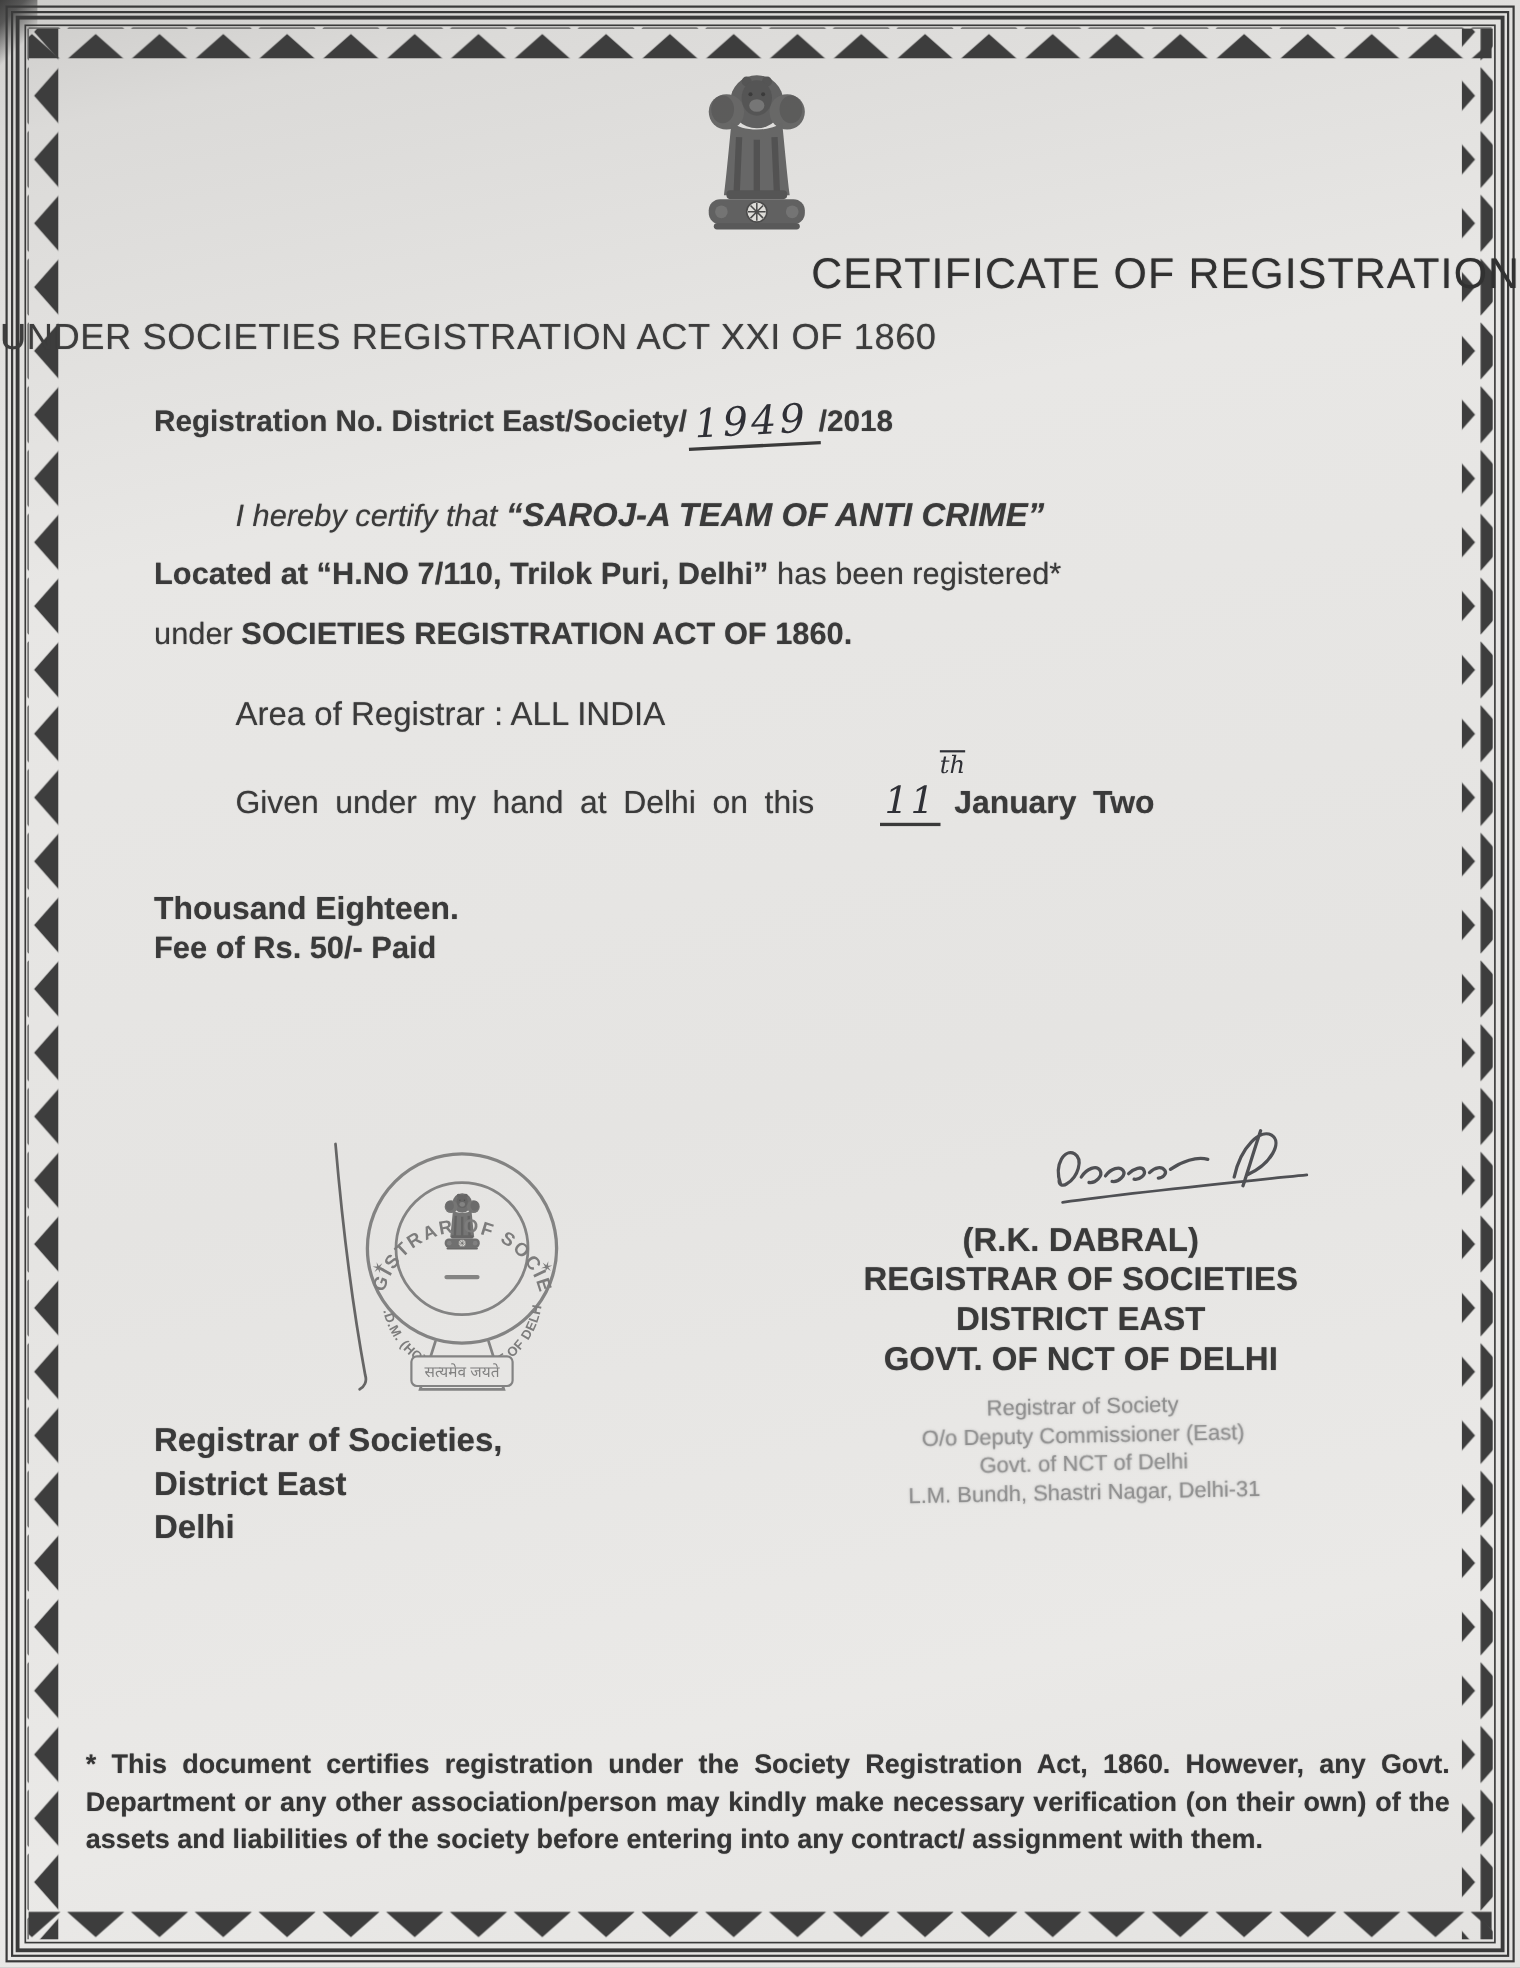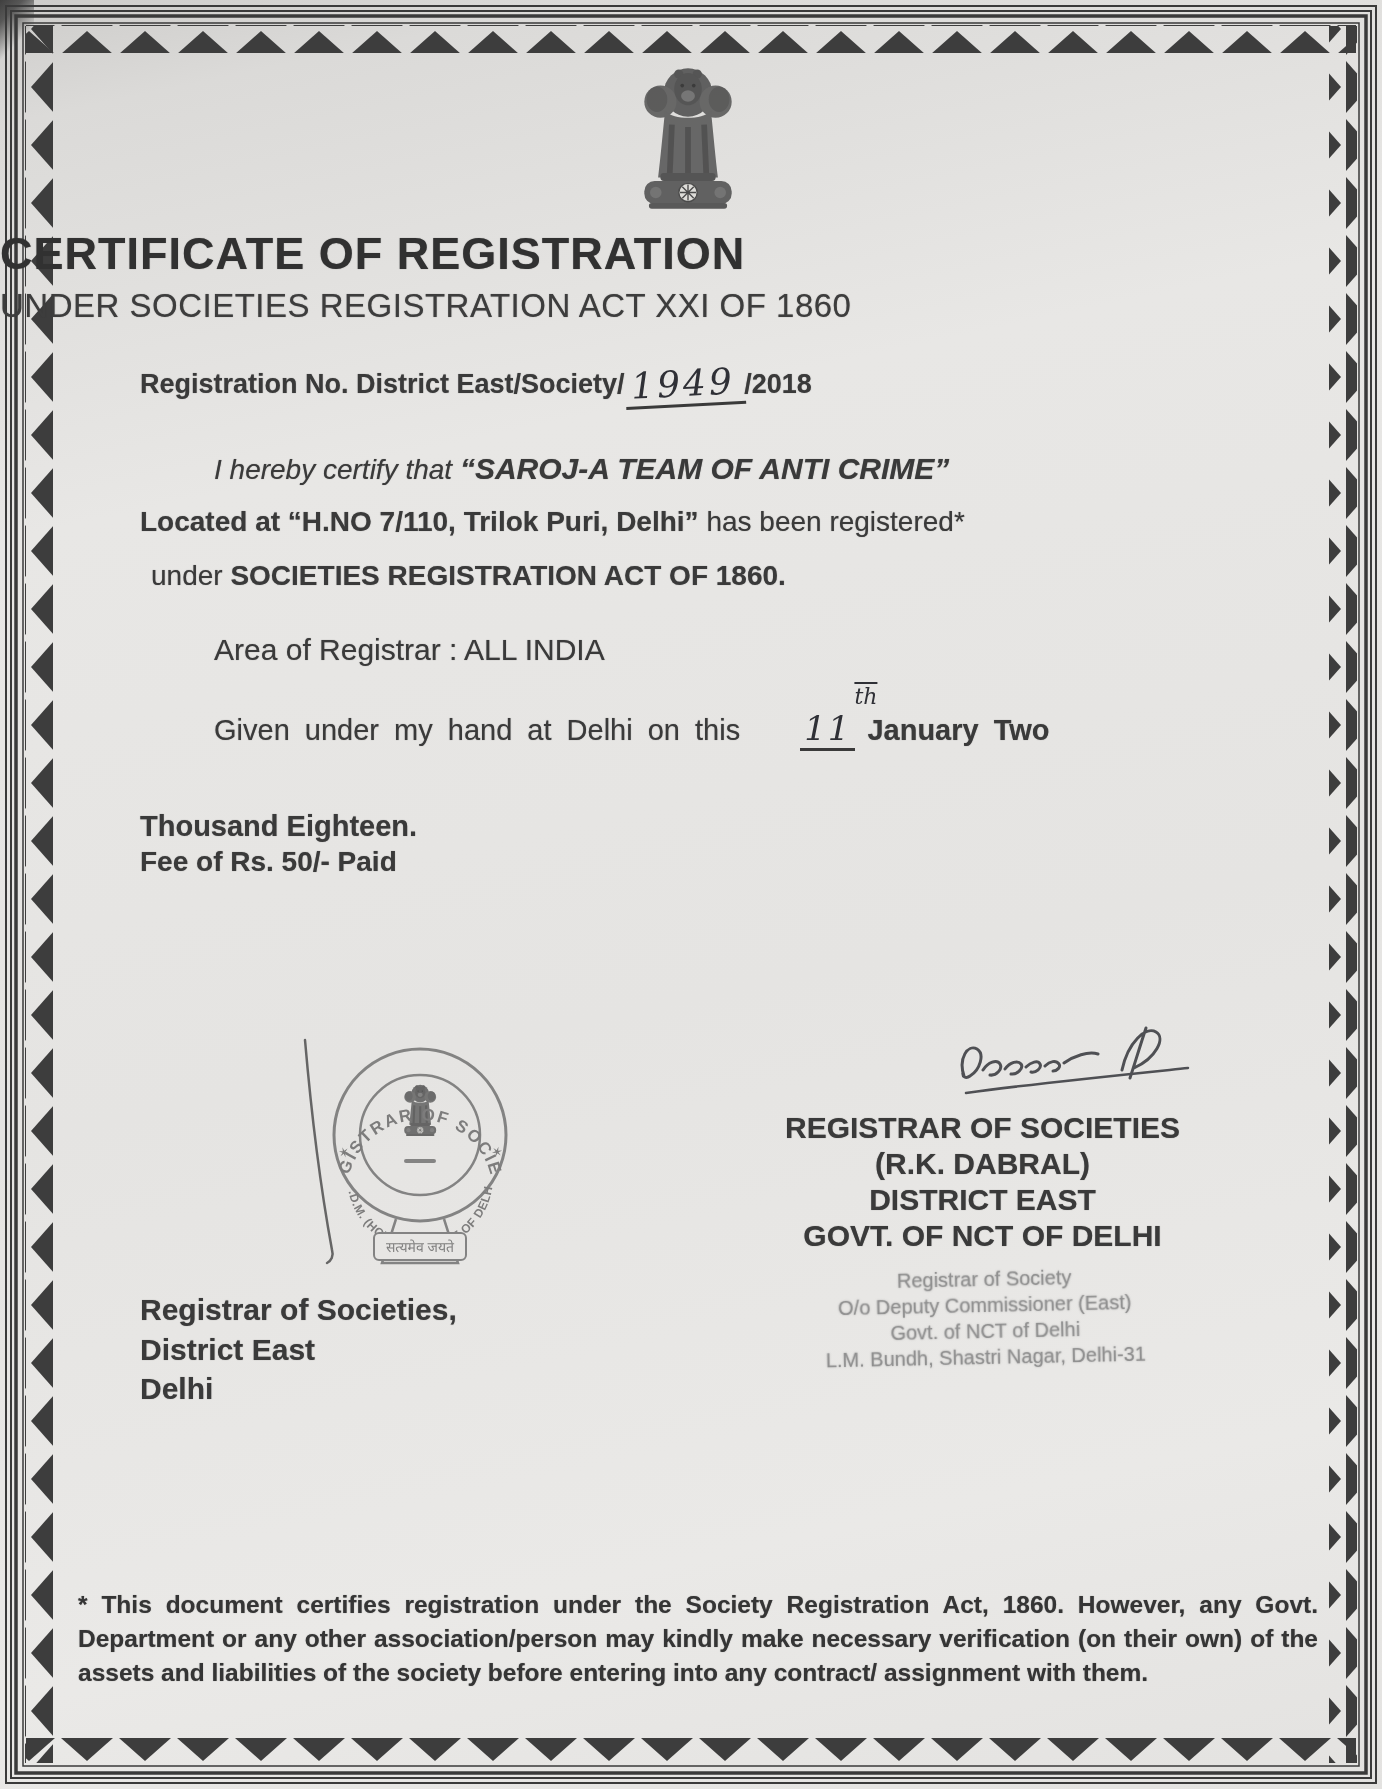--- a/index.html
+++ b/index.html
@@ -8,21 +8,21 @@
     background:linear-gradient(168deg,#cdccca 0%,#dbdad8 6%,#e8e7e5 26%,#e5e4e2 55%,#eae9e7 82%,#e3e2e0 100%);
     font-family:"Liberation Sans",sans-serif;color:#3a3a3a;
   }
   .corner-shade{position:absolute;left:0;top:0;width:34px;height:70px;
     background:linear-gradient(135deg,#1c1c1c 0%,#3a3a3a 22%,rgba(60,60,60,0) 58%);
     opacity:.8;}
   .overlay{position:absolute;left:0;top:0;z-index:1;pointer-events:none;}
   .txt{position:absolute;z-index:2;white-space:nowrap;}
   .ink{color:#3a3a3a;text-shadow:0 0 1px rgba(55,55,55,.55);}
   .b{font-weight:bold;}
-  .title{width:100%;text-align:left;font-size:45px;font-weight:bold;letter-spacing:1px;color:#313131;}
+  .title{width:100%;text-align:right;font-size:39px;font-weight:normal;letter-spacing:1px;color:#313131;}
   .subtitle{width:100%;text-align:left;font-size:33px;letter-spacing:.5px;color:#3d3d3d;}
   .body-line{font-size:28px;}
   .hand{font-family:"DejaVu Serif",serif;font-style:italic;color:#2f3036;text-shadow:none;}
   .reg-num{display:inline-block;font-size:36px;letter-spacing:3px;padding:0 10px 0 6px;
     border-bottom:3px solid #3a3a3a;transform:rotate(-3deg) translateY(3px);}
   .day-wrap{position:relative;display:inline-block;padding:0 6px;margin:0 6px;}
   .day{font-size:34px;letter-spacing:2px;border-bottom:3px solid #3a3a3a;padding:0 4px;margin-left:48px;}
   .ord{position:absolute;top:-24px;right:-16px;font-size:22px;font-family:"DejaVu Serif",serif;
     font-style:italic;text-decoration:overline;}
   .center-block{text-align:center;}
@@ -138,36 +138,36 @@
   </div>
 
   <div class="txt body-line ink" style="top:452px;left:214px;font-style:italic;">
     <span>I hereby certify that </span><span class="b" style="font-size:30px;">“SAROJ-A TEAM OF ANTI CRIME”</span>
   </div>
 
   <div class="txt body-line ink" style="top:506px;left:140px;text-align:center;">
     <span class="b">Located at “H.NO 7/110, Trilok Puri, Delhi”</span><span> has been registered*</span>
   </div>
 
-  <div class="txt body-line ink" style="top:560px;left:151px;">
+  <div class="txt body-line ink" style="top:560px;left:140px;">
     <span>under </span><span class="b">SOCIETIES REGISTRATION ACT OF 1860.</span>
   </div>
 
   <div class="txt ink" style="top:633px;left:214px;font-size:30px;">Area of Registrar : ALL INDIA</div>
 
   <div class="txt ink" style="top:708px;left:214px;font-size:29px;word-spacing:7px;">
     <span>Given under my hand at Delhi on this</span><span class="day-wrap"><span class="hand day">11</span><span class="hand ord">th</span></span><span class="b">January Two</span>
   </div>
   <div class="txt b ink" style="top:766px;left:140px;font-size:29px;margin-top:44px;">Thousand Eighteen.</div>
 
   <div class="txt b ink" style="top:846px;left:140px;font-size:28px;">Fee of Rs. 50/- Paid</div>
 
   <div class="txt center-block b ink" style="top:1110px;left:755px;width:455px;font-size:30px;line-height:1.2;">
+    <div>(R.K. DABRAL)</div>
     <div>REGISTRAR OF SOCIETIES</div>
-    <div>(R.K. DABRAL)</div>
     <div>DISTRICT EAST</div>
     <div>GOVT. OF NCT OF DELHI</div>
   </div>
 
   <div class="txt center-block faint-stamp" style="top:1266px;left:760px;width:450px;">
     <div>Registrar of Society</div>
     <div>O/o Deputy Commissioner (East)</div>
     <div>Govt. of NCT of Delhi</div>
     <div>L.M. Bundh, Shastri Nagar, Delhi-31</div>
   </div>

